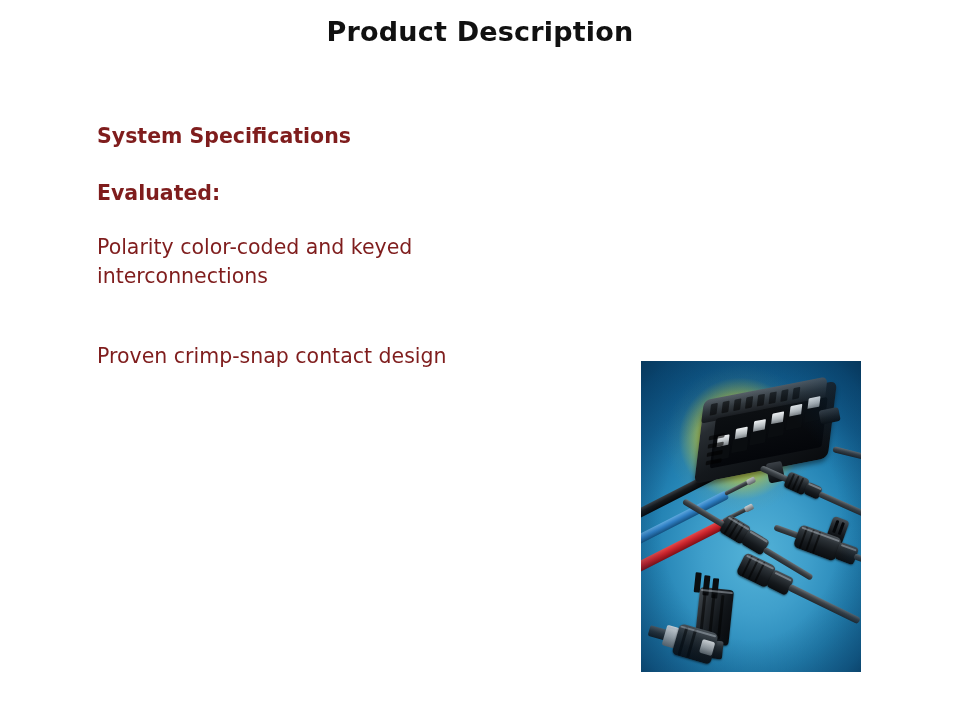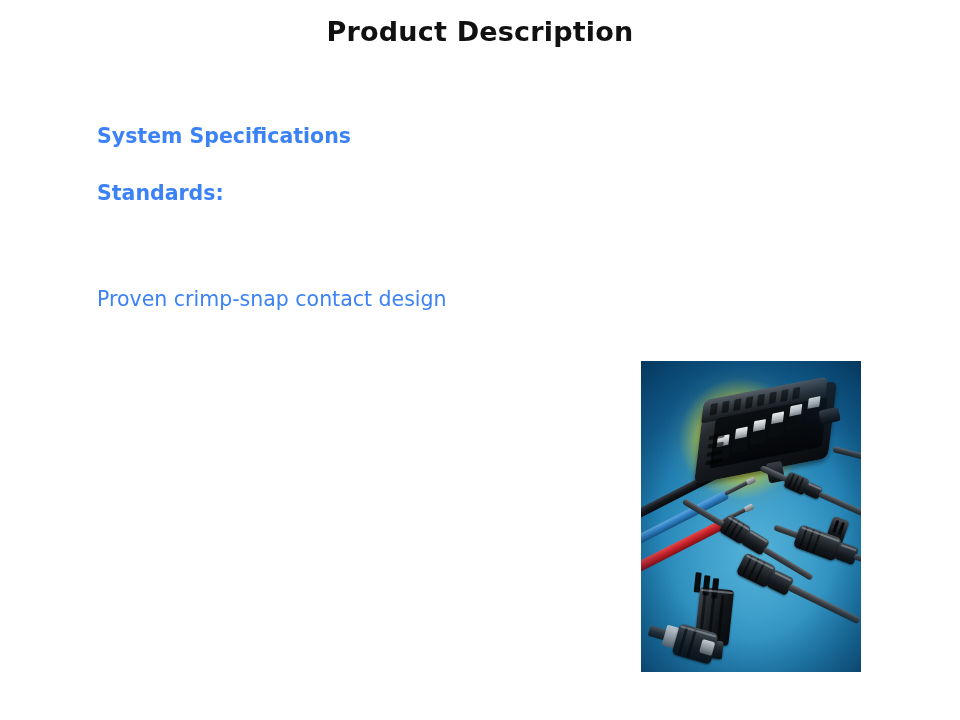--- a/index.html
+++ b/index.html
@@ -42,21 +42,21 @@
   .body-block {
     position: absolute;
     left: 97px;
     top: 122px;
     width: 530px;
   }
   .para {
     font-family: "DejaVu Sans", sans-serif;
     font-size: 20.5px;
     line-height: 28.5px;
-    color: #3b82f6;
+    color: #7f1d1d;
     white-space: pre-line;
   }
   .para.bold {
     font-weight: bold;
   }
   .gap-lg { height: 28px; }
   .gap-md { height: 26px; }
 
   
   .photo {
@@ -136,25 +136,27 @@
 <div class="slide">
 
   <div class="slide-title">Product Description</div>
 
   <div class="body-block">
 
     <div class="para bold">System Specifications</div>
 
     <div class="gap-lg"></div>
 
-    <div class="para bold">Standards:</div>
+    <div class="para bold">Evaluated:</div>
 
 
     <div class="gap-md"></div>
 
+    <div class="para">Polarity color-coded and keyed
+interconnections</div>
 
     <div class="gap-md"></div>
 
 
     <div class="gap-md"></div>
 
     <div class="para">Proven crimp-snap contact design</div>
   </div>
 
   <div class="photo">

